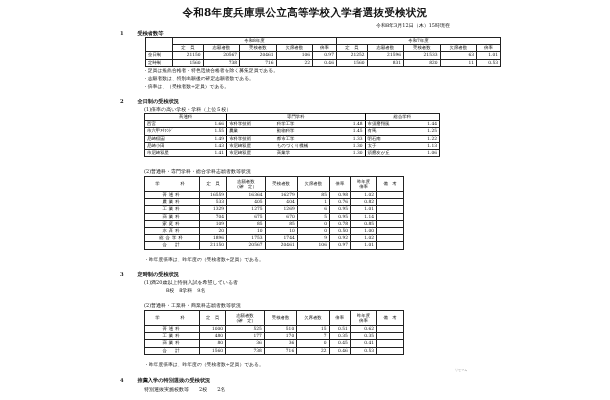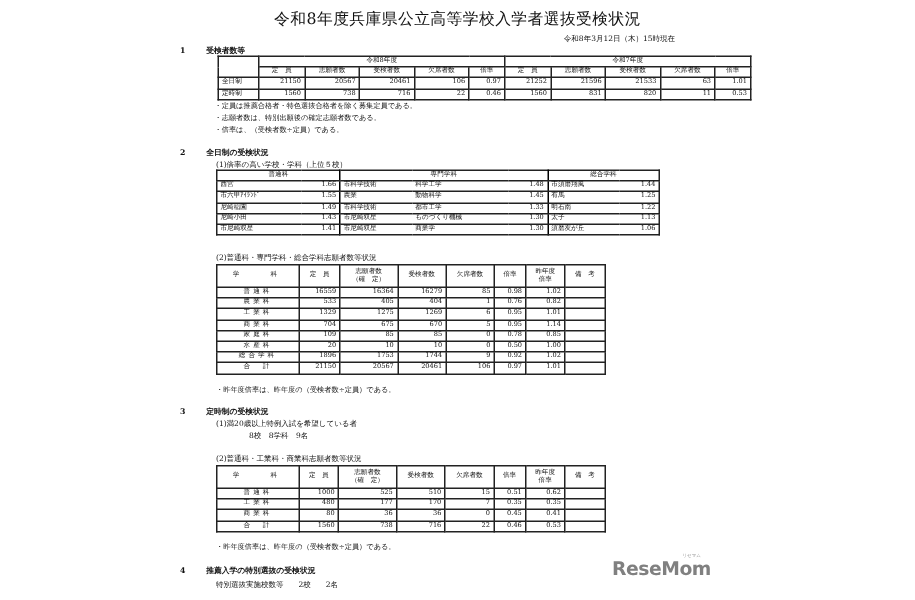--- a/index.html
+++ b/index.html
@@ -1,20 +1,20 @@
 <!DOCTYPE html>
 <html><head>
 <meta charset="utf-8">
 <style>
   html, body { margin: 0; padding: 0; background: #ffffff; }
   body { width: 610px; height: 400px; position: relative; overflow: hidden;
          font-family: "DejaVu Serif", "Liberation Serif", serif; color: #111; }
   .page { position: absolute; left: 0; top: 0; width: 610px; height: 400px; }
   .title { position: absolute; left: 0; width: 610px; top: 6px; text-align: center;
-           font-size: 10.5px; font-weight: normal; letter-spacing: 0.3px; }
+           font-size: 10.5px; font-weight: bold; letter-spacing: 0.3px; }
   .datestamp { position: absolute; right: 160px; top: 22px; font-size: 5px; }
   .sec { position: absolute; font-size: 5.2px; font-weight: bold; }
   .sub { position: absolute; font-size: 5px; }
   .note { position: absolute; font-size: 4.8px; }
   table { position: absolute; border-collapse: collapse; font-size: 4.4px; }
   td, th { border: 0.6px solid #222; padding: 0 2px; height: 6.2px; line-height: 6px; font-weight: normal; white-space: nowrap; }
   th { text-align: center; }
   .thick { border: 1.2px solid #000; }
   td.num { text-align: right; }
   td.lbl { text-align: left; }
@@ -319,15 +319,14 @@
 
   <div class="note" style="left:144px; top:361px;">・昨年度倍率は、昨年度の（受検者数÷定員）である。</div>
 
   <div class="sec" style="left:120px; top:377px;">
     <span>4</span>
     <span style="margin-left:12px;">推薦入学の特別選抜の受検状況</span>
   </div>
   <div class="sub" style="left:144px; top:386px;">特別選抜実施校数等　　2校　　2名</div>
 
   <div class="logo-sup">リセマム</div>
-  <div class="logo">ReseMom</div>
 
 </div>
 
 </body></html>

